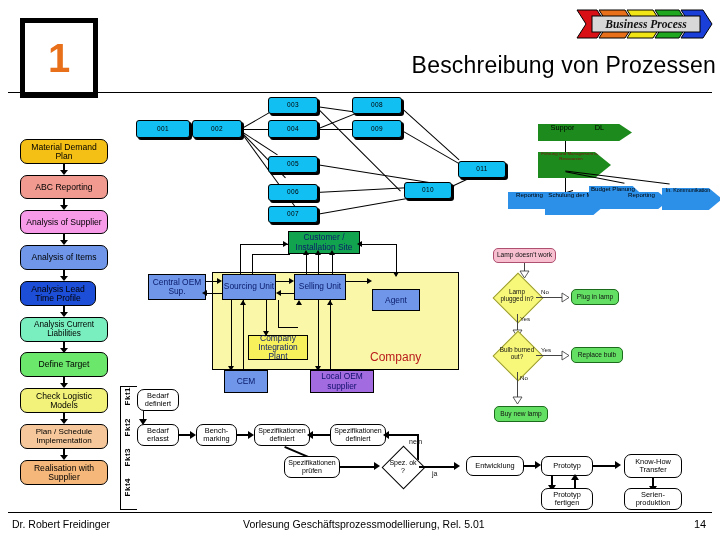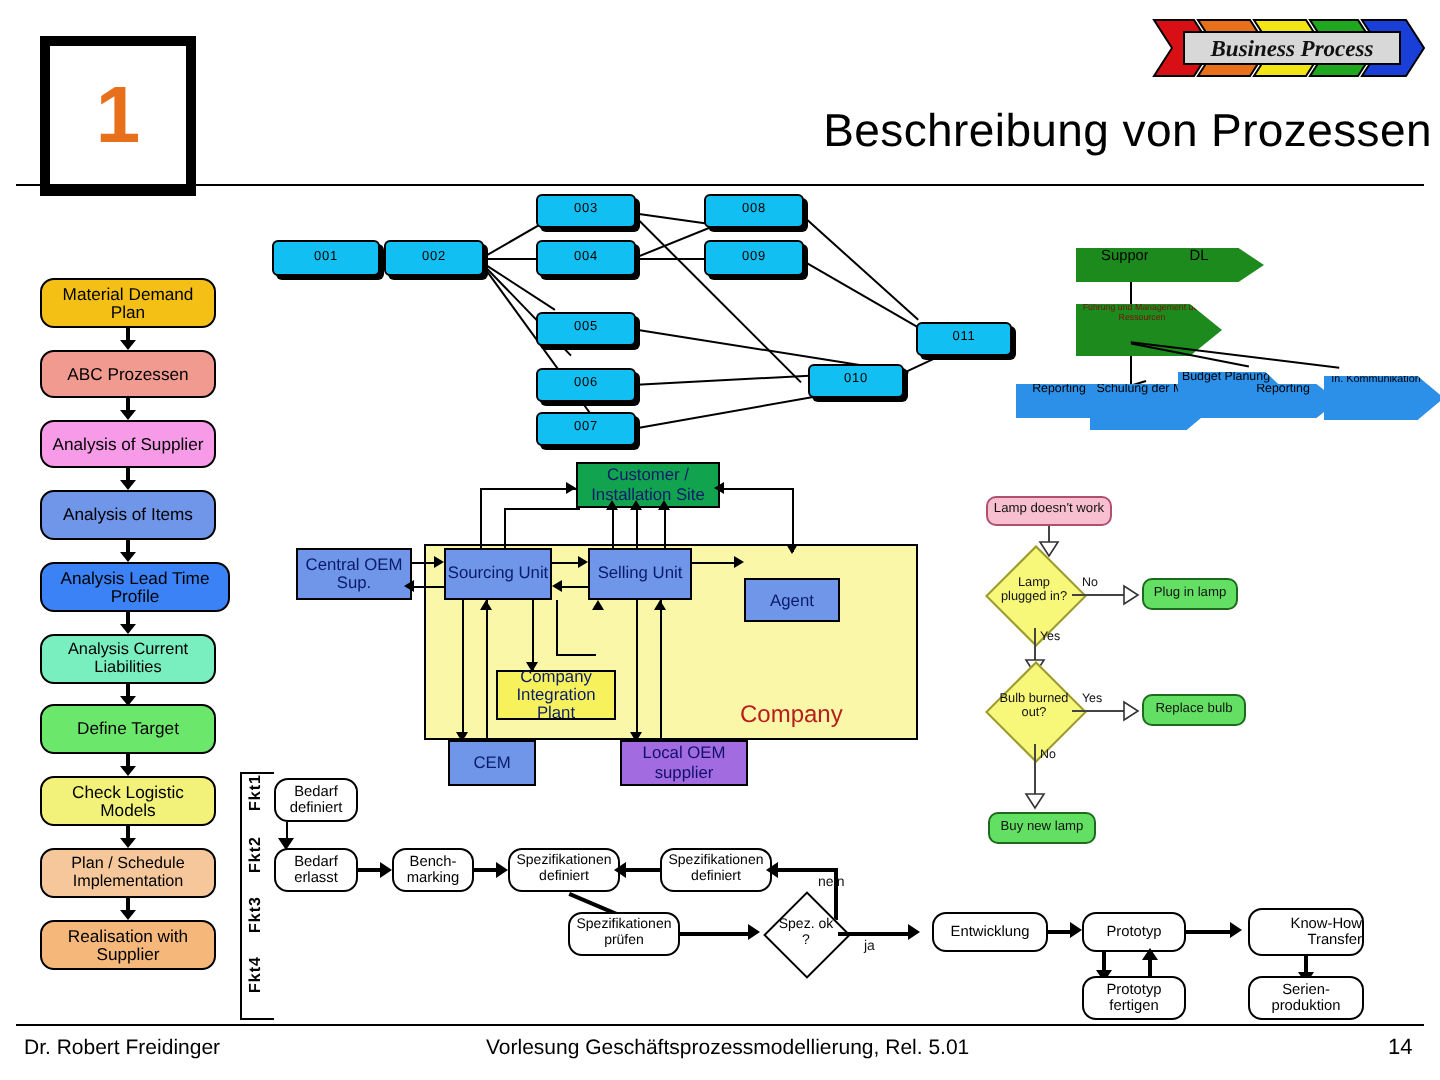--- a/index.html
+++ b/index.html
@@ -248,38 +248,38 @@
 </div>
 
 <div>
   <div class="node chain abs" style="left:20px;top:139px;width:88px;height:25px;background:#F5C016;">
     <span>Material Demand Plan</span>
     </div>
   <div class="v-line abs" style="left:63px;top:164px;height:7px;"></div>
   <div class="v-head abs" style="left:60px;top:170px;"></div>
 
   <div class="node chain abs" style="left:20px;top:175px;width:88px;height:24px;background:#F09A90;">
-    <span>ABC Prozessen</span>
+    <span>ABC Reporting</span>
     </div>
   <div class="v-line abs" style="left:63px;top:199px;height:7px;"></div>
   <div class="v-head abs" style="left:60px;top:205px;"></div>
 
   <div class="node chain abs" style="left:20px;top:210px;width:88px;height:24px;background:#F79AE8;">
     <span>Analysis of Supplier</span>
     </div>
   <div class="v-line abs" style="left:63px;top:234px;height:7px;"></div>
   <div class="v-head abs" style="left:60px;top:240px;"></div>
 
   <div class="node chain abs" style="left:20px;top:245px;width:88px;height:25px;background:#6F96E8;">
     <span>Analysis of Items</span>
     </div>
   <div class="v-line abs" style="left:63px;top:270px;height:7px;"></div>
   <div class="v-head abs" style="left:60px;top:276px;"></div>
 
-  <div class="node chain abs" style="left:20px;top:281px;width:95px;height:25px;background:#3b82f6;">
+  <div class="node chain abs" style="left:20px;top:281px;width:76px;height:25px;background:#1d4ed8;">
     <span>Analysis Lead Time Profile</span>
     </div>
   <div class="v-line abs" style="left:63px;top:306px;height:7px;"></div>
   <div class="v-head abs" style="left:60px;top:312px;"></div>
 
   <div class="node chain abs" style="left:20px;top:317px;width:88px;height:25px;background:#79EFC0;font-size:8.2px;">
     <span>Analysis Current Liabilities</span>
     </div>
   <div class="v-line abs" style="left:63px;top:342px;height:7px;"></div>
   <div class="v-head abs" style="left:60px;top:348px;"></div>
@@ -502,21 +502,21 @@
   </div>
   <div class="conn abs" style="left:524px;top:465px;width:14px;height:2.2px;"></div>
   <div class="ahk-r abs" style="left:535px;top:461px;"></div>
 
   <div class="node gbox abs" style="left:541px;top:456px;width:52px;height:20px;">
     <span>Prototyp</span>
   </div>
   <div class="conn abs" style="left:593px;top:465px;width:25px;height:2.2px;"></div>
   <div class="ahk-r abs" style="left:615px;top:461px;"></div>
 
-  <div class="node gbox abs" style="left:624px;top:454px;width:58px;height:24px;text-align:right;">
+  <div class="node gbox abs" style="left:624px;top:454px;width:58px;height:24px;">
     <span style="line-height:1.12;">Know-How Transfer</span>
   </div>
 
   <div class="conn abs" style="left:551px;top:476px;width:2.2px;height:12px;"></div>
   <div class="ahk-d abs" style="left:548px;top:485px;"></div>
   <div class="conn abs" style="left:574px;top:478px;width:2.2px;height:12px;"></div>
   <div class="ahk-u abs" style="left:571px;top:474px;"></div>
 
   <div class="node gbox abs" style="left:541px;top:488px;width:52px;height:22px;">
     <span style="line-height:1.12;">Prototyp fertigen</span>

